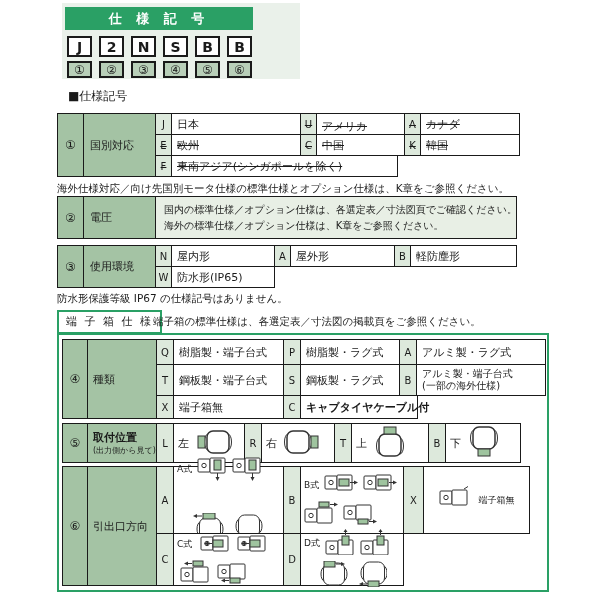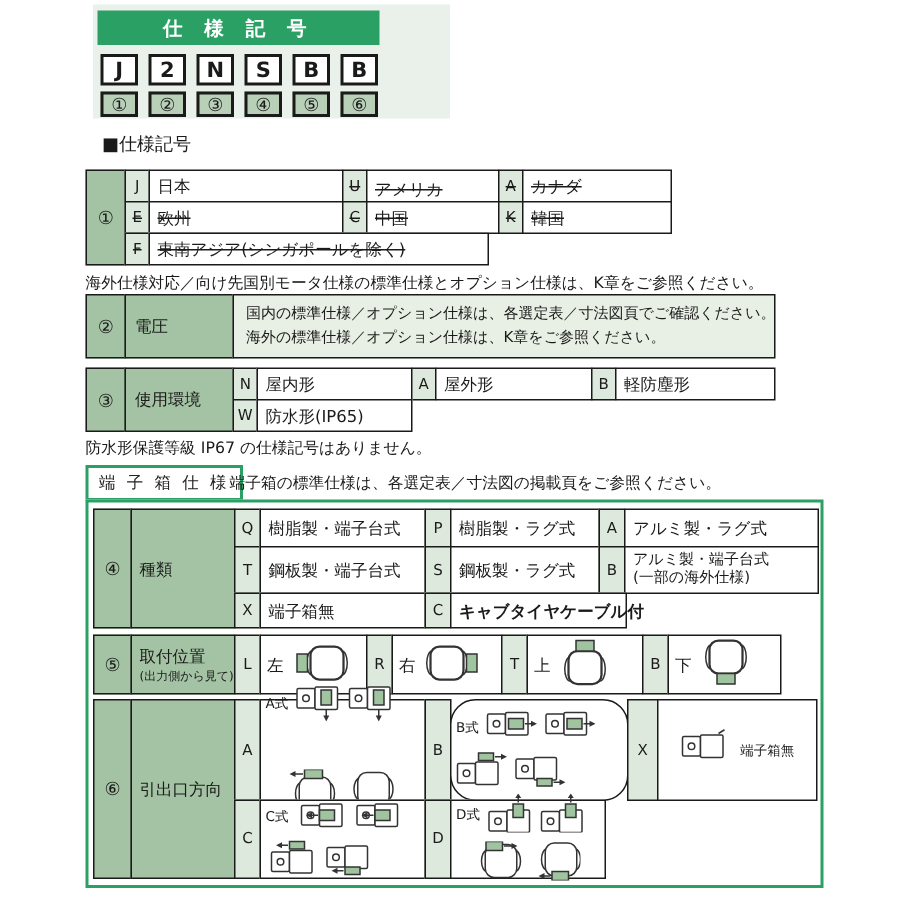--- a/index.html
+++ b/index.html
@@ -113,20 +113,23 @@
       <div class="ibox">④</div>
       <div class="ibox">⑤</div>
       <div class="ibox">⑥</div>
     </div>
   </div>
 
   <div class="abs sec-title">■仕様記号</div>
 
   <div class="abs trow" style="left:57px;top:113px;">
     <div class="c-idx">①</div>
+    <div class="c-label">
+        <span>国別対応</span>
+      </div>
     <div class="stack">
       <div class="srow" style="height:22px;">
         <div class="c-code">J</div>
         <div class="c-val" style="width:130px;">
             <span>日本</span>
           </div>
         <div class="c-code strike">U</div>
         <div class="c-val" style="width:89px;align-items:flex-end;">
             <span class="strike">アメリカ</span>
           </div>
@@ -251,21 +254,21 @@
           <div class="c-val" style="width:118px;font-size:11px;font-weight:bold;">
               <span>キャブタイヤケーブル付</span>
             </div>
         </div>
       </div>
     </div>
 
     <div class="abs trow" style="left:3px;top:88px;height:40px;">
       <div class="t-idx">⑤</div>
       <div class="t-label">
-        <span style="font-weight:normal;">取付位置</span>
+        <span style="font-weight:bold;">取付位置</span>
         <span class="t-sub">(出力側から見て)</span>
       </div>
       <div class="c-code" style="width:18px;">L</div>
       <div class="icon-cell" style="width:72px;">
         <span>左</span>
         <span>
           <svg class="d" width="38" height="30" viewBox="0 0 38 30">
             <ellipse cx="13" cy="15" rx="3.5" ry="8" fill="#fff" stroke="#333"></ellipse>
             <ellipse cx="33" cy="15" rx="3.5" ry="8" fill="#fff" stroke="#333"></ellipse>
             <rect x="12" y="4" width="22" height="22" rx="6" fill="#fff" stroke="#333" stroke-width="1.5"></rect>
@@ -348,21 +351,21 @@
                     <g transform="translate(3,0)">
                       <use href="#fv-body"></use>
                     </g>
                     <rect x="11" y="24" width="12" height="6" fill="#9fc49f" stroke="#333"></rect>
                     <line x1="24" y1="27" x2="31" y2="27" stroke="#333"></line>
                     <polygon points="29,25 29,29 33,27" fill="#333"></polygon>
                   </svg></span>
             </div>
           </div>
           <div class="c-code" style="width:18px;">B</div>
-          <div class="dcell" style="width:119px;border-radius:17px;">
+          <div class="dcell" style="width:104px;">
             <div class="drow">
               <span class="dlabel">B式</span>
               <span><svg class="d" width="34" height="24" viewBox="0 0 34 24">
                     <use href="#sv-body"></use>
                     <rect x="15" y="8" width="10" height="7" fill="#9fc49f" stroke="#333"></rect>
                     <line x1="26" y1="11.5" x2="31" y2="11.5" stroke="#333"></line>
                     <polygon points="30,9.5 30,13.5 34,11.5" fill="#333"></polygon>
                   </svg></span>
               <span><svg class="d" width="34" height="24" viewBox="0 0 34 24">
                     <use href="#sv-body"></use>

